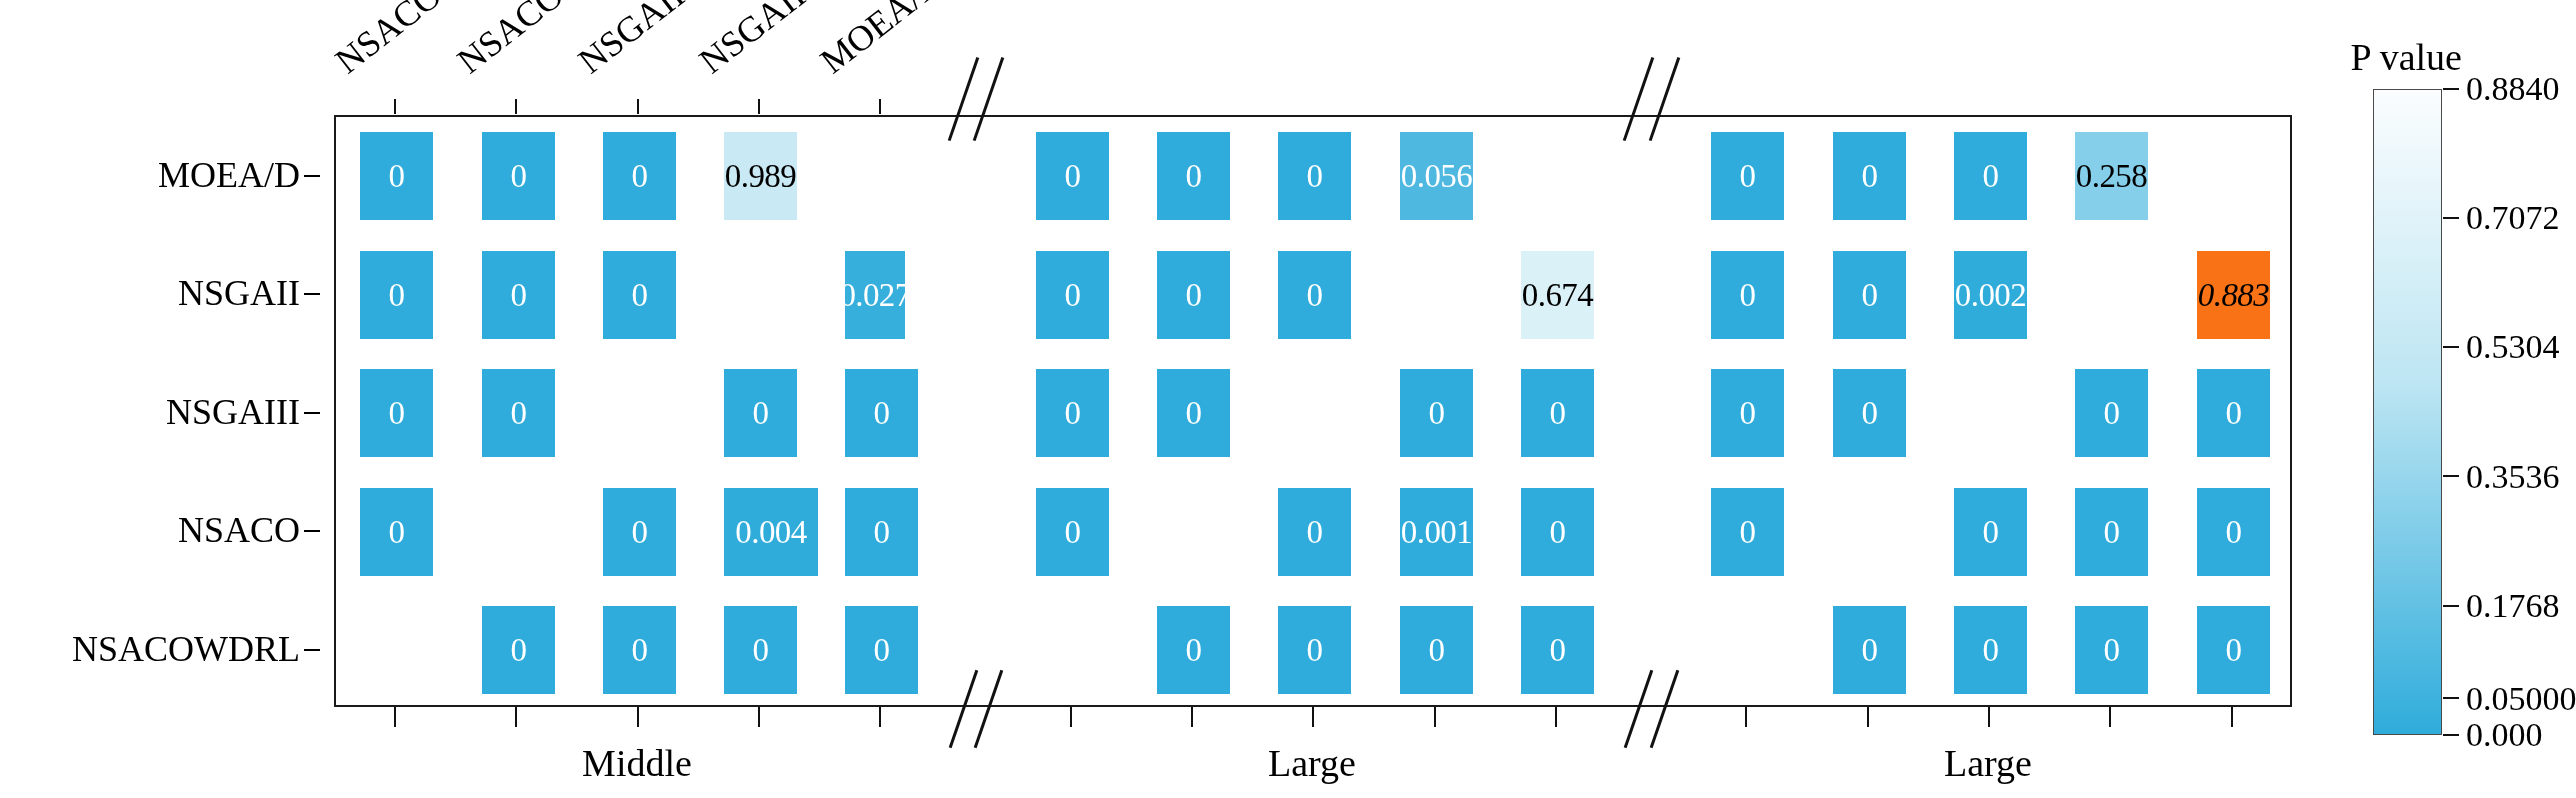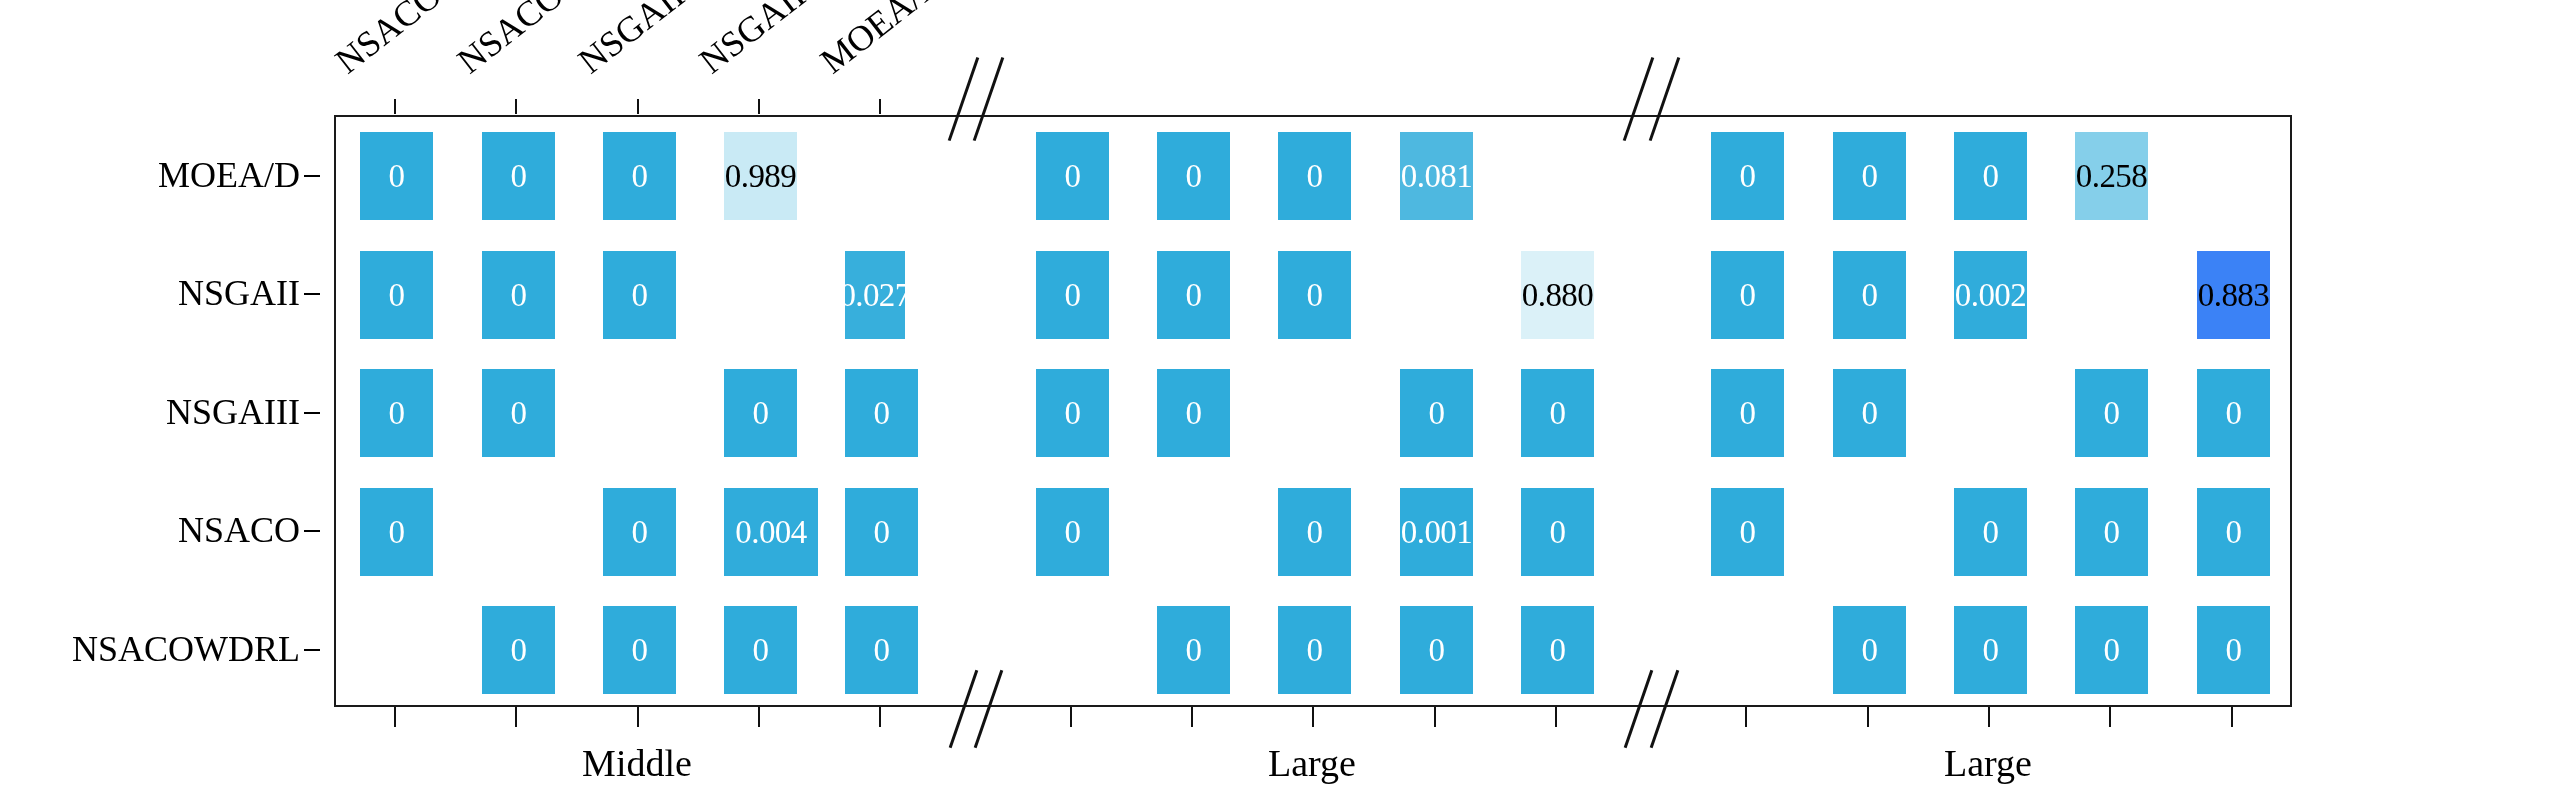--- a/index.html
+++ b/index.html
@@ -122,27 +122,27 @@
       <div class="cell" style="left: 388px; top: 371px; width: 94px; height: 88px; background: rgb(48, 172, 219); color: rgb(255, 255, 255);">0.004</div>
       <div class="cell" style="left: 509px; top: 371px; width: 73px; height: 88px; background: rgb(47, 172, 219); color: rgb(255, 255, 255);">0</div>
       <div class="cell empty" style="left: 24px; top: 489px; width: 73px; height: 88px;"></div>
       <div class="cell" style="left: 146px; top: 489px; width: 73px; height: 88px; background: rgb(47, 172, 219); color: rgb(255, 255, 255);">0</div>
       <div class="cell" style="left: 267px; top: 489px; width: 73px; height: 88px; background: rgb(47, 172, 219); color: rgb(255, 255, 255);">0</div>
       <div class="cell" style="left: 388px; top: 489px; width: 73px; height: 88px; background: rgb(47, 172, 219); color: rgb(255, 255, 255);">0</div>
       <div class="cell" style="left: 509px; top: 489px; width: 73px; height: 88px; background: rgb(47, 172, 219); color: rgb(255, 255, 255);">0</div>
       <div class="cell" style="left: 700px; top: 15.4px; width: 73px; height: 88px; background: rgb(47, 172, 219); color: rgb(255, 255, 255);">0</div>
       <div class="cell" style="left: 821px; top: 15.4px; width: 73px; height: 88px; background: rgb(47, 172, 219); color: rgb(255, 255, 255);">0</div>
       <div class="cell" style="left: 942px; top: 15.4px; width: 73px; height: 88px; background: rgb(47, 172, 219); color: rgb(255, 255, 255);">0</div>
-      <div class="cell" style="left: 1064px; top: 15.4px; width: 73px; height: 88px; background: rgb(78, 184, 224); color: rgb(255, 255, 255);">0.081</div>
+      <div class="cell" style="left: 1064px; top: 15.4px; width: 73px; height: 88px; background: rgb(78, 184, 224); color: rgb(255, 255, 255);">0.056</div>
       <div class="cell empty" style="left: 1185px; top: 15.4px; width: 73px; height: 88px;"></div>
       <div class="cell" style="left: 700px; top: 134px; width: 73px; height: 88px; background: rgb(47, 172, 219); color: rgb(255, 255, 255);">0</div>
       <div class="cell" style="left: 821px; top: 134px; width: 73px; height: 88px; background: rgb(47, 172, 219); color: rgb(255, 255, 255);">0</div>
       <div class="cell" style="left: 942px; top: 134px; width: 73px; height: 88px; background: rgb(47, 172, 219); color: rgb(255, 255, 255);">0</div>
       <div class="cell empty" style="left: 1064px; top: 134px; width: 73px; height: 88px;"></div>
-      <div class="cell" style="left: 1185px; top: 134px; width: 73px; height: 88px; background: rgb(219, 241, 248); color: rgb(0, 0, 0);">0.880</div>
+      <div class="cell" style="left: 1185px; top: 134px; width: 73px; height: 88px; background: rgb(219, 241, 248); color: rgb(0, 0, 0);">0.674</div>
       <div class="cell" style="left: 700px; top: 252px; width: 73px; height: 88px; background: rgb(47, 172, 219); color: rgb(255, 255, 255);">0</div>
       <div class="cell" style="left: 821px; top: 252px; width: 73px; height: 88px; background: rgb(47, 172, 219); color: rgb(255, 255, 255);">0</div>
       <div class="cell empty" style="left: 942px; top: 252px; width: 73px; height: 88px;"></div>
       <div class="cell" style="left: 1064px; top: 252px; width: 73px; height: 88px; background: rgb(47, 172, 219); color: rgb(255, 255, 255);">0</div>
       <div class="cell" style="left: 1185px; top: 252px; width: 73px; height: 88px; background: rgb(47, 172, 219); color: rgb(255, 255, 255);">0</div>
       <div class="cell" style="left: 700px; top: 371px; width: 73px; height: 88px; background: rgb(47, 172, 219); color: rgb(255, 255, 255);">0</div>
       <div class="cell empty" style="left: 821px; top: 371px; width: 73px; height: 88px;"></div>
       <div class="cell" style="left: 942px; top: 371px; width: 73px; height: 88px; background: rgb(47, 172, 219); color: rgb(255, 255, 255);">0</div>
       <div class="cell" style="left: 1064px; top: 371px; width: 73px; height: 88px; background: rgb(47, 172, 219); color: rgb(255, 255, 255);">0.001</div>
       <div class="cell" style="left: 1185px; top: 371px; width: 73px; height: 88px; background: rgb(47, 172, 219); color: rgb(255, 255, 255);">0</div>
@@ -153,21 +153,21 @@
       <div class="cell" style="left: 1185px; top: 489px; width: 73px; height: 88px; background: rgb(47, 172, 219); color: rgb(255, 255, 255);">0</div>
       <div class="cell" style="left: 1375px; top: 15.4px; width: 73px; height: 88px; background: rgb(47, 172, 219); color: rgb(255, 255, 255);">0</div>
       <div class="cell" style="left: 1497px; top: 15.4px; width: 73px; height: 88px; background: rgb(47, 172, 219); color: rgb(255, 255, 255);">0</div>
       <div class="cell" style="left: 1618px; top: 15.4px; width: 73px; height: 88px; background: rgb(47, 172, 219); color: rgb(255, 255, 255);">0</div>
       <div class="cell" style="left: 1739px; top: 15.4px; width: 73px; height: 88px; background: rgb(133, 207, 234); color: rgb(0, 0, 0);">0.258</div>
       <div class="cell empty" style="left: 1861px; top: 15.4px; width: 73px; height: 88px;"></div>
       <div class="cell" style="left: 1375px; top: 134px; width: 73px; height: 88px; background: rgb(47, 172, 219); color: rgb(255, 255, 255);">0</div>
       <div class="cell" style="left: 1497px; top: 134px; width: 73px; height: 88px; background: rgb(47, 172, 219); color: rgb(255, 255, 255);">0</div>
       <div class="cell" style="left: 1618px; top: 134px; width: 73px; height: 88px; background: rgb(48, 172, 219); color: rgb(255, 255, 255);">0.002</div>
       <div class="cell empty" style="left: 1739px; top: 134px; width: 73px; height: 88px;"></div>
-      <div class="cell" style="left: 1861px; top: 134px; width: 73px; height: 88px; background: #3b82f6; color: rgb(0, 0, 0);">0.883</div>
+      <div class="cell" style="left: 1861px; top: 134px; width: 73px; height: 88px; background: #f97316; color: rgb(0, 0, 0); font-style: italic;">0.883</div>
       <div class="cell" style="left: 1375px; top: 252px; width: 73px; height: 88px; background: rgb(47, 172, 219); color: rgb(255, 255, 255);">0</div>
       <div class="cell" style="left: 1497px; top: 252px; width: 73px; height: 88px; background: rgb(47, 172, 219); color: rgb(255, 255, 255);">0</div>
       <div class="cell empty" style="left: 1618px; top: 252px; width: 73px; height: 88px;"></div>
       <div class="cell" style="left: 1739px; top: 252px; width: 73px; height: 88px; background: rgb(47, 172, 219); color: rgb(255, 255, 255);">0</div>
       <div class="cell" style="left: 1861px; top: 252px; width: 73px; height: 88px; background: rgb(47, 172, 219); color: rgb(255, 255, 255);">0</div>
       <div class="cell" style="left: 1375px; top: 371px; width: 73px; height: 88px; background: rgb(47, 172, 219); color: rgb(255, 255, 255);">0</div>
       <div class="cell empty" style="left: 1497px; top: 371px; width: 73px; height: 88px;"></div>
       <div class="cell" style="left: 1618px; top: 371px; width: 73px; height: 88px; background: rgb(47, 172, 219); color: rgb(255, 255, 255);">0</div>
       <div class="cell" style="left: 1739px; top: 371px; width: 73px; height: 88px; background: rgb(47, 172, 219); color: rgb(255, 255, 255);">0</div>
       <div class="cell" style="left: 1861px; top: 371px; width: 73px; height: 88px; background: rgb(47, 172, 219); color: rgb(255, 255, 255);">0</div>
@@ -200,15 +200,33 @@
       <div class="brk" style="height: 88px; left: 962px; top: 55px;"></div>
       <div class="brk" style="height: 88px; left: 987px; top: 55px;"></div>
       <div class="brk" style="height: 82px; left: 962px; top: 668px;"></div>
       <div class="brk" style="height: 82px; left: 987px; top: 668px;"></div>
       <div class="brk" style="height: 88px; left: 1637px; top: 55px;"></div>
       <div class="brk" style="height: 88px; left: 1663px; top: 55px;"></div>
       <div class="brk" style="height: 82px; left: 1637px; top: 668px;"></div>
       <div class="brk" style="height: 82px; left: 1663px; top: 668px;"></div>
     </div>
 
+  <div id="cbwrap">
+    <div id="cbtitle">P value</div>
+    <div id="cbar" style="background: linear-gradient(rgb(251, 253, 254) 0%, rgb(190, 230, 243) 45%, rgb(47, 172, 219) 100%);"></div>
+  <div class="cbtick" style="top: 53px;"></div>
+      <div class="cblab" style="top: 54px;">0.8840</div>
+      <div class="cbtick" style="top: 182px;"></div>
+      <div class="cblab" style="top: 183px;">0.7072</div>
+      <div class="cbtick" style="top: 311px;"></div>
+      <div class="cblab" style="top: 312px;">0.5304</div>
+      <div class="cbtick" style="top: 440px;"></div>
+      <div class="cblab" style="top: 442px;">0.3536</div>
+      <div class="cbtick" style="top: 570px;"></div>
+      <div class="cblab" style="top: 571px;">0.1768</div>
+      <div class="cbtick" style="top: 662px;"></div>
+      <div class="cblab" style="top: 664px;">0.05000</div>
+      <div class="cbtick" style="top: 699px;"></div>
+      <div class="cblab" style="top: 700px;">0.000</div>
+    </div>
 
 </div>
 
 
 </body></html>

